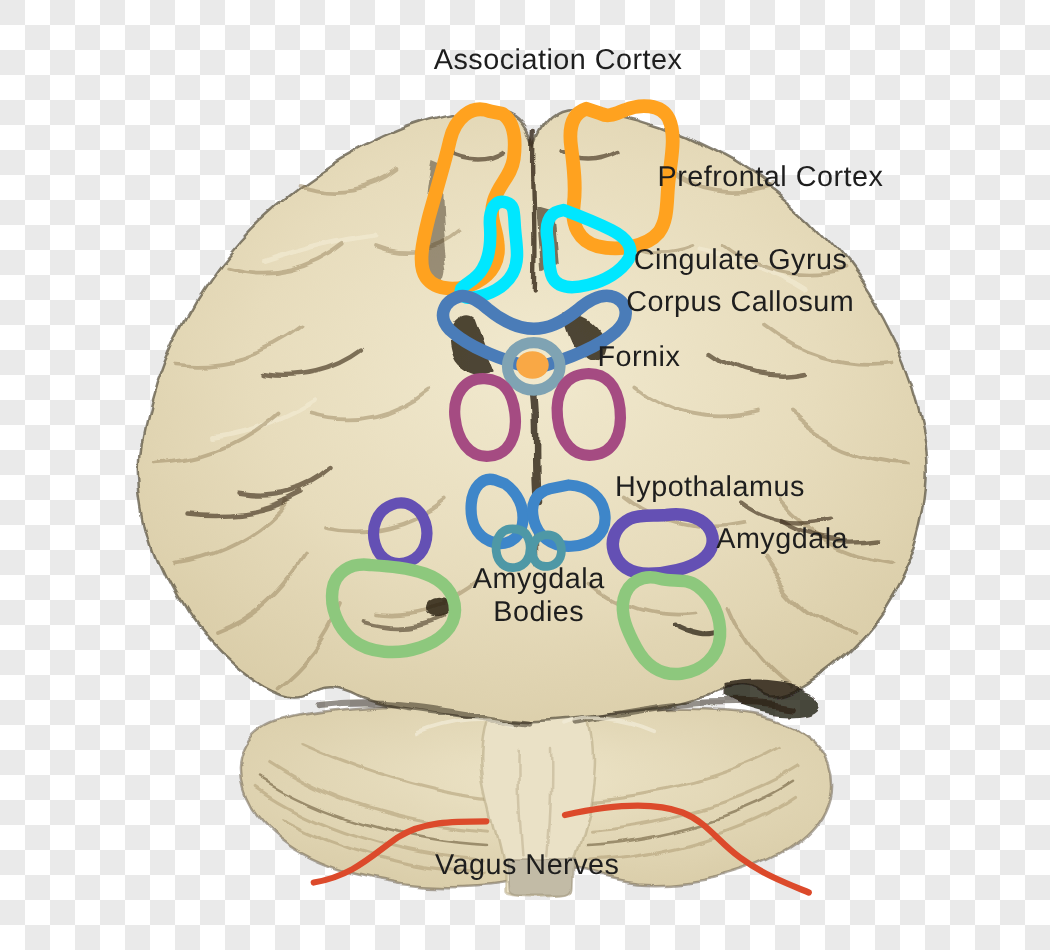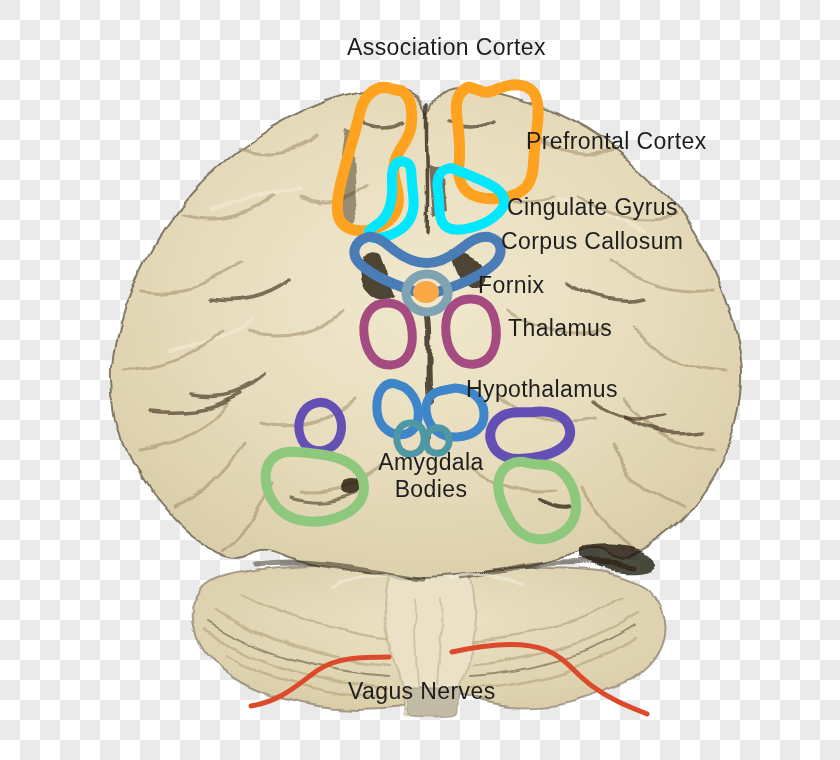--- a/index.html
+++ b/index.html
@@ -24,21 +24,21 @@
     letter-spacing:.4px;
     white-space:nowrap;
     user-select:none;
   }
   .lbl-association{left:347px;top:34px;}
   .lbl-prefrontal{left:526px;top:128px;}
   .lbl-cingulate{left:507px;top:194px;}
   .lbl-corpus{left:501px;top:228px;}
   .lbl-fornix{left:454px;top:272px;margin-left:24px;}
   .lbl-thalamus{left:508px;top:315px;}
-  .lbl-hypothalamus{left:466px;top:376px;}
+  .lbl-hypothalamus{left:492px;top:376px;}
   .lbl-amygdala{left:573px;top:417px;}
   .lbl-mamillary{left:369px;top:449px;width:124px;text-align:center;white-space:normal;}
   .lbl-hippocampus{left:551px;top:461px;}
   .lbl-vagus{left:348px;top:678px;}
 </style>
 </head>
 <body>
 
 <div class="stage">
 
@@ -168,18 +168,18 @@
     <path stroke-width="5" d="M 251 706 C 282 701 298 684 318 670 C 338 657 362 657 389 657" stroke="#DC4A2B"></path>
     <path stroke-width="5" d="M 452 652 C 488 644 522 641 546 650 C 566 658 574 673 592 686 C 611 700 630 707 647 714" stroke="#DC4A2B"></path>
   </g>
 </svg>
 
   <div class="lbl lbl-association">Association Cortex</div>
   <div class="lbl lbl-prefrontal">Prefrontal Cortex</div>
   <div class="lbl lbl-cingulate">Cingulate Gyrus</div>
   <div class="lbl lbl-corpus">Corpus Callosum</div>
   <div class="lbl lbl-fornix">Fornix</div>
-  <div class="lbl lbl-thalamus">Thalamus</div>
   <div class="lbl lbl-hypothalamus">Hypothalamus</div>
+  <div class="lbl lbl-amygdala">Amygdala</div>
   <div class="lbl lbl-mamillary">Amygdala Bodies</div>
   <div class="lbl lbl-vagus">Vagus Nerves</div>
 
 </div>
 
 </body></html>

